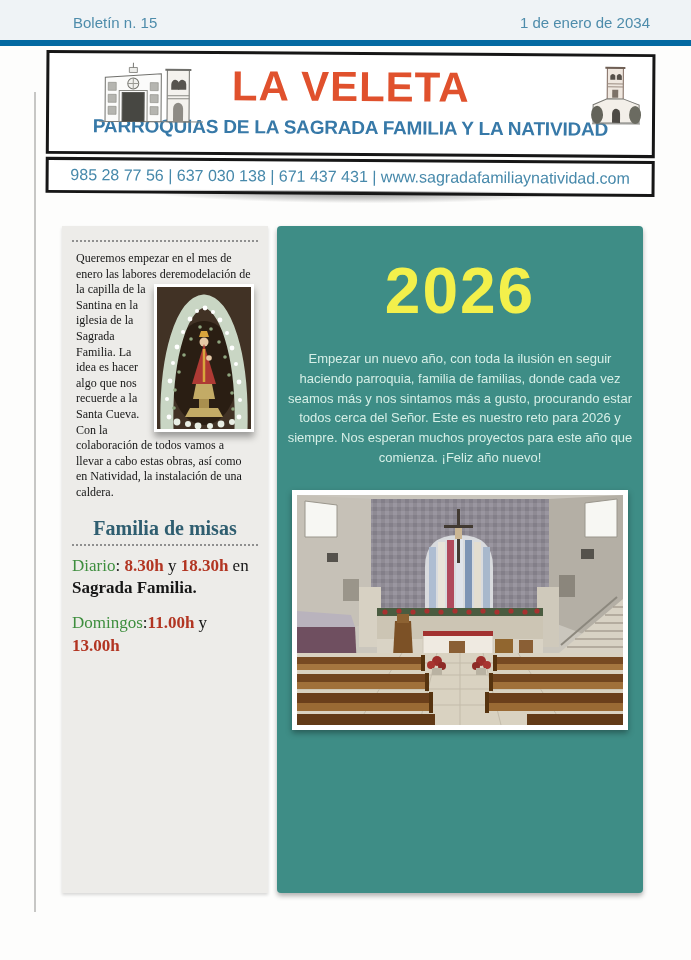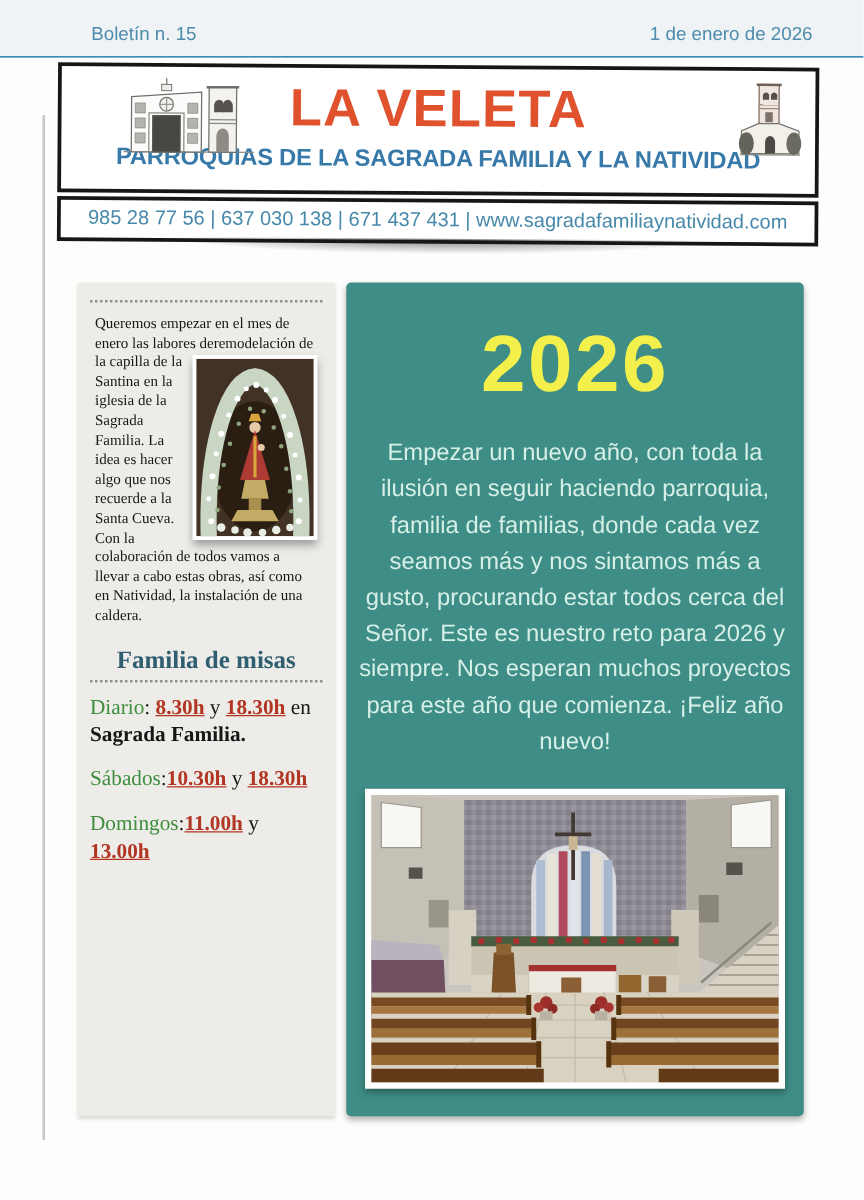--- a/index.html
+++ b/index.html
@@ -7,21 +7,21 @@
     --phone-teal:#4789AB; --heading-teal:#2F5E70; --day-green:#3E8E3E;
     --time-red:#B23522; --panel-gray:#EDECE9; --teal:#3E8D86;
     --year-yellow:#F3F04B; --message-mint:#D6EFE7;
   }
   *{box-sizing:border-box;}
   html,body{margin:0;padding:0;}
   body{width:691px;height:960px;background:#ffffff;font-family:"Liberation Sans",sans-serif;}
   .page{position:relative;width:691px;height:960px;overflow:hidden;background:#fdfdfc;}
 
   .masthead{position:absolute;top:0;left:0;right:0;height:46px;background:#eff3f6;
-    border-bottom:1px solid #0369a1;display:flex;justify-content:space-between;
+    border-bottom:6px solid #0369a1;display:flex;justify-content:space-between;
     align-items:flex-end;padding:0 41px 9px 73px;font-size:15px;color:var(--masthead-teal);}
 
   .vrule{position:absolute;left:34px;top:92px;width:2px;height:820px;background:#c7c7c5;}
 
   .header-block{position:absolute;left:46px;top:52px;width:609px;transform:rotate(.4deg);}
   .curl-shadow{position:absolute;left:10px;right:10px;bottom:-13px;height:17px;
     background:radial-gradient(50% 100% at 50% 0%, rgba(25,25,25,.55), rgba(25,25,25,0) 72%);}
   .header-main{position:relative;background:#fff;border:3px solid #161616;height:104px;text-align:center;}
   .nl-title{font-size:42px;font-weight:bold;color:var(--title-orange);letter-spacing:1px;line-height:1;margin-top:11px;}
   .nl-subtitle{font-size:19px;font-weight:bold;color:var(--subtitle-blue);margin-top:9px;letter-spacing:-.2px;}
@@ -37,39 +37,39 @@
     color:var(--heading-teal);text-align:center;}
   .dotted{border-bottom:2px dotted #8f8f8f;margin:4px 0 9px;}
   .article{margin:4px;font-size:12px;line-height:1.3;}
   .santina-float{float:right;width:100px;margin:2px 0 2px 6px;}
   .photo-card{background:#fff;padding:3px;box-shadow:0 5px 7px rgba(0,0,0,.35);}
   .photo-card svg{display:block;}
   .misas-title{margin:16px 0 4px;font-size:20px;font-weight:bold;color:var(--heading-teal);text-align:center;}
   .sched-block{margin:0 0 13px;font-size:17px;line-height:1.32;}
   .sched-block .line{display:block;}
   .day{color:var(--day-green);}
-  .time{color:var(--time-red);font-weight:bold;text-decoration:underline;}
+  .time{color:var(--time-red);font-weight:bold;}
   .bold{font-weight:bold;}
 
   .teal-panel{position:absolute;left:277px;top:226px;width:366px;height:667px;
     background:var(--teal);border-radius:4px;box-shadow:0 3px 5px rgba(0,0,0,.3);overflow:hidden;}
   .year{margin-top:32px;text-align:center;font-size:64px;font-weight:bold;
     color:var(--year-yellow);line-height:1.05;letter-spacing:2px;}
-  .message{margin:24px 9px 0;text-align:center;font-size:19px;line-height:1.52;color:var(--message-mint);}
+  .message{margin:24px 9px 0;text-align:center;font-size:13px;line-height:1.52;color:var(--message-mint);}
   .photo-frame{width:336px;margin:22px auto 0;background:#fff;padding:5px;box-shadow:0 3px 6px rgba(0,0,0,.35);}
   .photo-frame svg{display:block;}
 </style>
 </head>
 <body>
 
 <div class="page">
 
   <div class="masthead">
     <span>Boletín n. 15</span>
-    <span>1 de enero de 2026</span>
+    <span>1 de enero de 2034</span>
   </div>
 
   <div class="vrule"></div>
 
   <div class="header-block">
     <div class="curl-shadow"></div>
     <div class="header-main">
       <svg class="church-left" viewBox="0 0 112 62" width="112" height="62">
         <line x1="4" y1="59" x2="108" y2="59" stroke="#8a8a86" stroke-width="1"></line>
         <polygon points="10,15 66,11 66,59 10,59" fill="#fbfbfa" stroke="#6f6f6b" stroke-width="1"></polygon>
@@ -181,21 +181,20 @@
 
     <h2 class="misas-title">Familia de misas</h2>
     <div class="dotted"></div>
 
     <p class="sched-block">
         <span class="line"><span class="day">Diario</span><span>: </span><span class="time">8.30h</span><span> y </span><span class="time">18.30h</span><span> en</span></span>
         <span class="line bold">Sagrada Familia.</span>
       </p>
 
     <p class="sched-block">
-        <span class="line"><span class="day">Sábados</span><span>:</span><span class="time">10.30h</span><span> y </span><span class="time">18.30h</span></span>
       </p>
 
     <p class="sched-block">
         <span class="line"><span class="day">Domingos</span><span>:</span><span class="time">11.00h</span><span> y </span><span class="time">13.00h</span></span>
       </p>
   </aside>
 
   <section class="teal-panel">
     <div class="year">2026</div>
     <p class="message">Empezar un nuevo año, con toda la ilusión en seguir haciendo parroquia, familia de familias, donde cada vez seamos más y nos sintamos más a gusto, procurando estar todos cerca del Señor. Este es nuestro reto para 2026 y siempre. Nos esperan muchos proyectos para este año que comienza. ¡Feliz año nuevo!</p>

